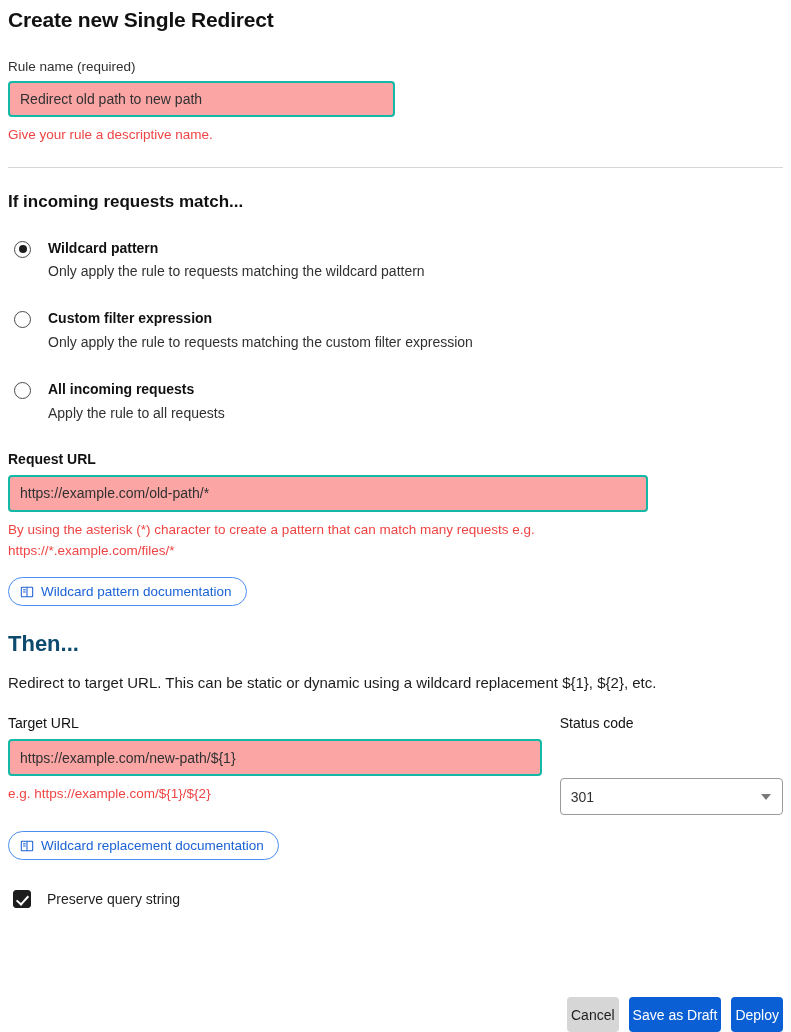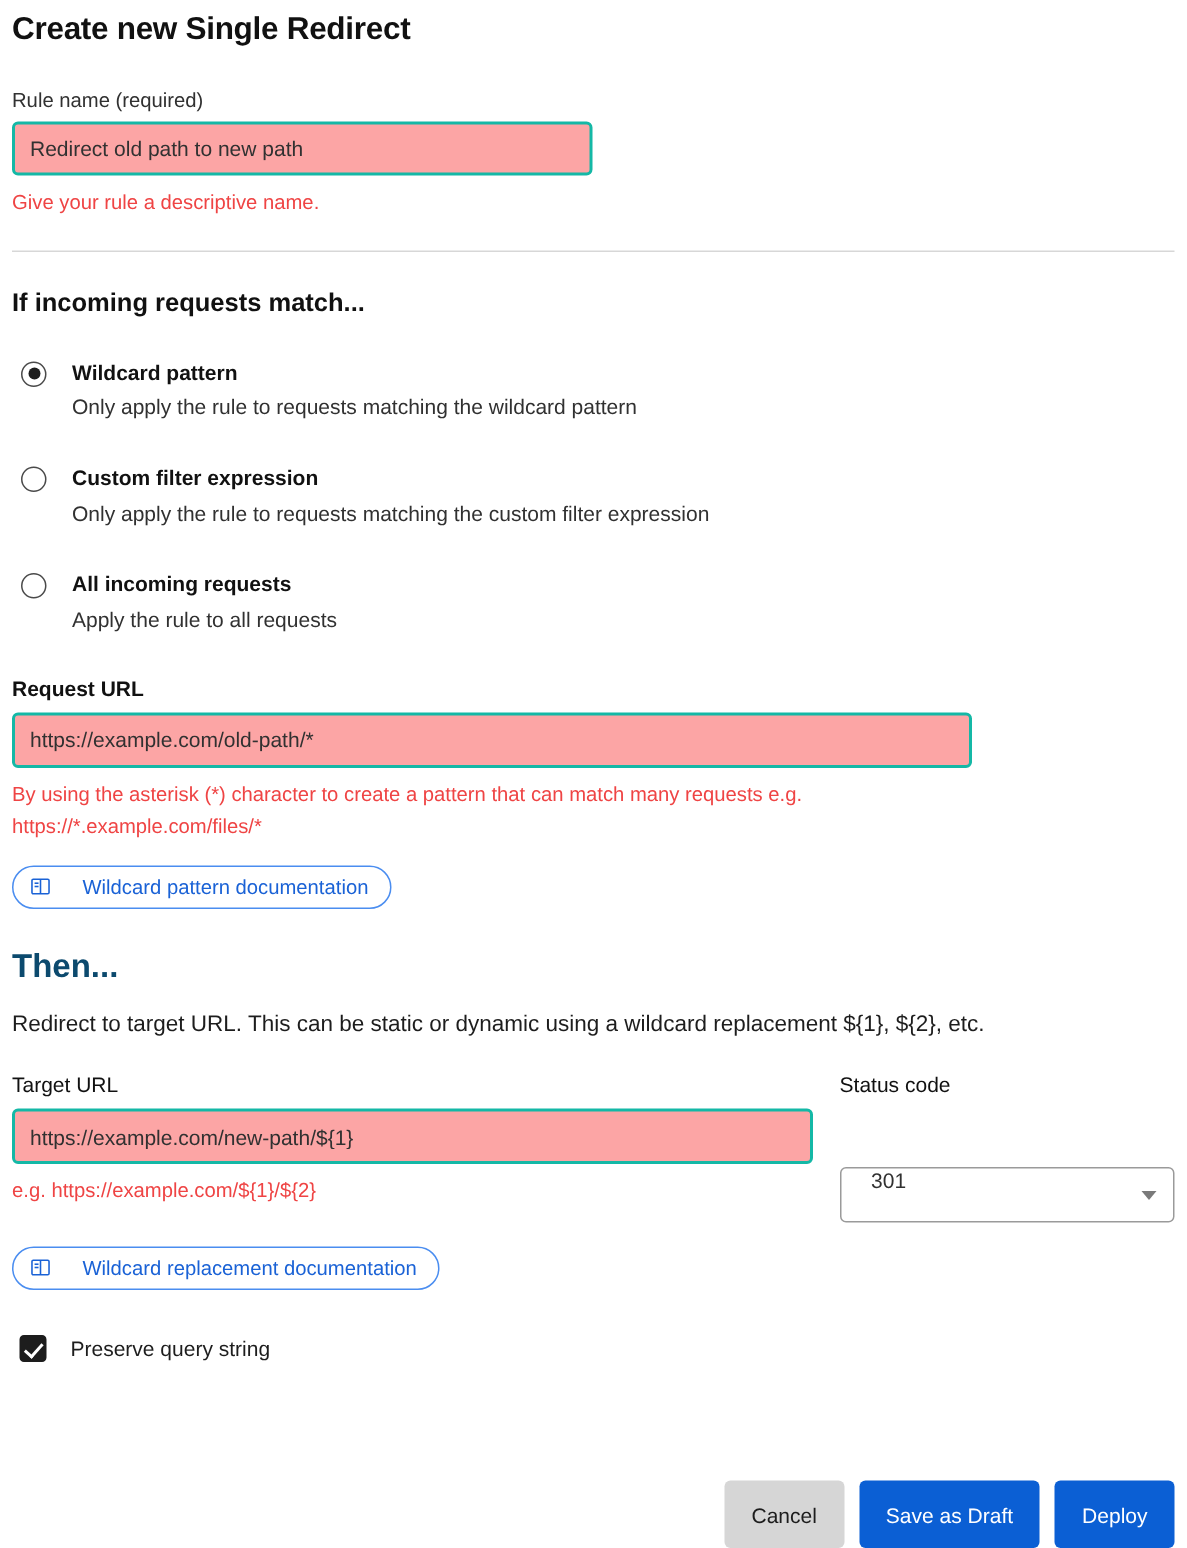--- a/index.html
+++ b/index.html
@@ -103,22 +103,22 @@
     color: #111;
     margin-top: 28px;
   }
   .input-request-url {
     width: 640px;
     margin-top: 8px;
     height: 37px;
   }
   .doc-pill {
     display: inline-flex;
-    align-items: flex-start;
-    gap: 21px;
+    align-items: flex-end;
+    gap: 7px;
     border: 1px solid #4a8df0;
     border-radius: 16px;
     background: #fff;
     color: #1a62d6;
     font-size: 13.5px;
     padding: 6px 14px 6px 11px;
     margin-top: 16px;
     cursor: pointer;
   }
   .doc-pill svg { display: block; }
@@ -152,22 +152,22 @@
   }
   .select-box {
     width: 100%;
     height: 37px;
     border: 1px solid #9a9a9a;
     border-radius: 4px;
     background: #fff;
     font-size: 14px;
     color: #313131;
     display: flex;
-    align-items: flex-start;
-    padding: 0 20px;
+    align-items: center;
+    padding: 0 10px;
     margin-top: 47px;
   }
   .select-arrow {
     position: absolute;
     right: 12px;
     top: 50%;
     margin-top: -3px;
     width: 0; height: 0;
     border-left: 5px solid transparent;
     border-right: 5px solid transparent;
@@ -201,27 +201,27 @@
     color: #1d1d1d;
   }
   .footer {
     position: absolute;
     right: 8px;
     bottom: 8px;
     display: flex;
     gap: 10px;
   }
   .btn {
-    height: 45px;
+    height: 35px;
     border-radius: 4px;
     border: none;
     font-size: 14px;
     font-family: "Liberation Sans", sans-serif;
     cursor: pointer;
-    padding: 0 18px;
+    padding: 0 4px;
     margin-top: 10px;
   }
   .btn-cancel {
     background: #d6d6d6;
     color: #1d1d1d;
   }
   .btn-draft {
     background: #0b5fd4;
     color: #fff;
   }

